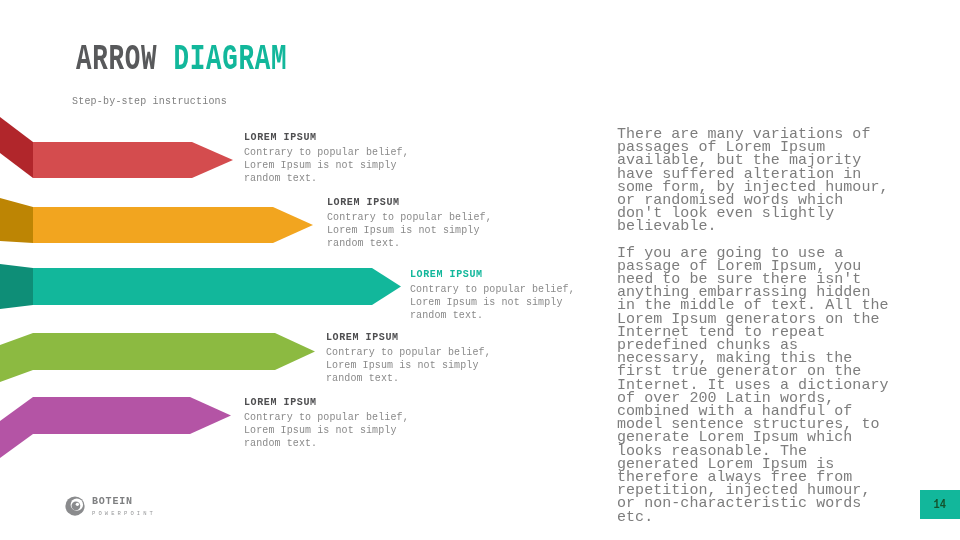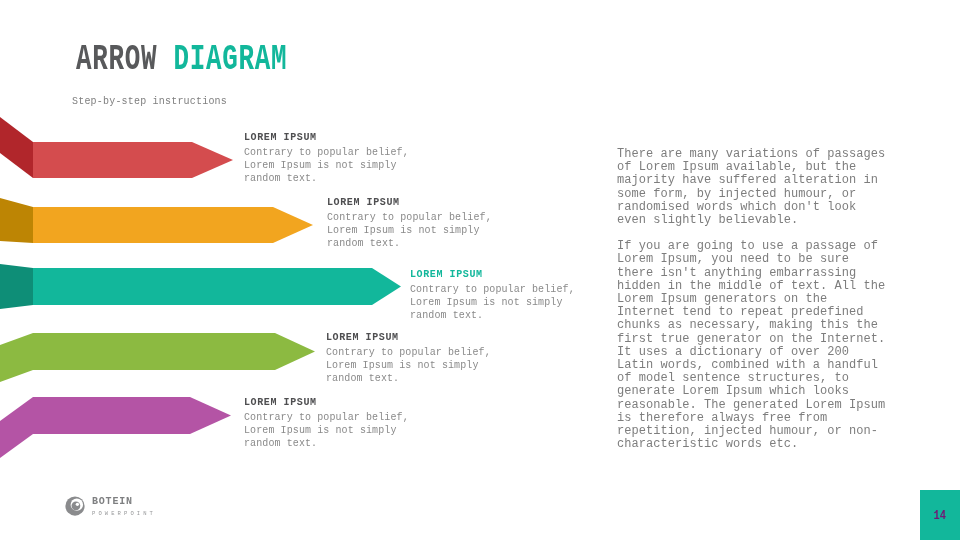--- a/index.html
+++ b/index.html
@@ -17,33 +17,33 @@
   
   .arrows{position:absolute;left:0;top:0;width:960px;height:540px;display:block;}
 
   
   .step{position:absolute;width:168px;}
   .step-title{font-size:10px;font-weight:bold;color:#4E4E50;letter-spacing:.6px;margin-bottom:3px;line-height:10px;}
   .step.accent .step-title{color:#12B79B;}
   .step-desc{font-size:10px;color:#8A8A8A;line-height:13px;letter-spacing:.1px;}
 
   
-  .sidebody{position:absolute;left:617px;top:128px;width:272px;font-size:12px;color:#7D7D7D;
-            line-height:13.2px;letter-spacing:.05px;margin-top:20px;}
+  .sidebody{position:absolute;left:617px;top:128px;width:272px;font-size:15px;color:#7D7D7D;
+            line-height:13.2px;letter-spacing:.05px;}
   .sidebody p{margin:0 0 13px 0;}
 
   
   .logo{position:absolute;left:64px;top:495px;display:flex;align-items:center;gap:6px;}
   .logo-icon{display:block;}
   .logo-name{font-size:10px;font-weight:bold;color:#7E7F81;letter-spacing:.8px;line-height:13px;}
   .logo-sub{font-size:5.5px;color:#97989A;letter-spacing:3.1px;margin-top:2px;}
 
   
-  .page-badge{position:absolute;right:0;top:490px;width:40px;height:50px;background:#12B79B;
-              color:#701a75;font-size:13px;font-weight:bold;display:flex;align-items:center;
+  .page-badge{position:absolute;right:0;top:490px;width:40px;height:29px;background:#12B79B;
+              color:#14532d;font-size:13px;font-weight:bold;display:flex;align-items:center;
               justify-content:center;letter-spacing:0;}
   .page-badge span{display:inline-block;transform:scaleX(.8);}
 </style>
 </head>
 <body>
 
 <div class="slide">
 
   <h1 class="title"><span class="t-gray">ARROW</span>
     <span class="t-teal">DIAGRAM</span></h1>

